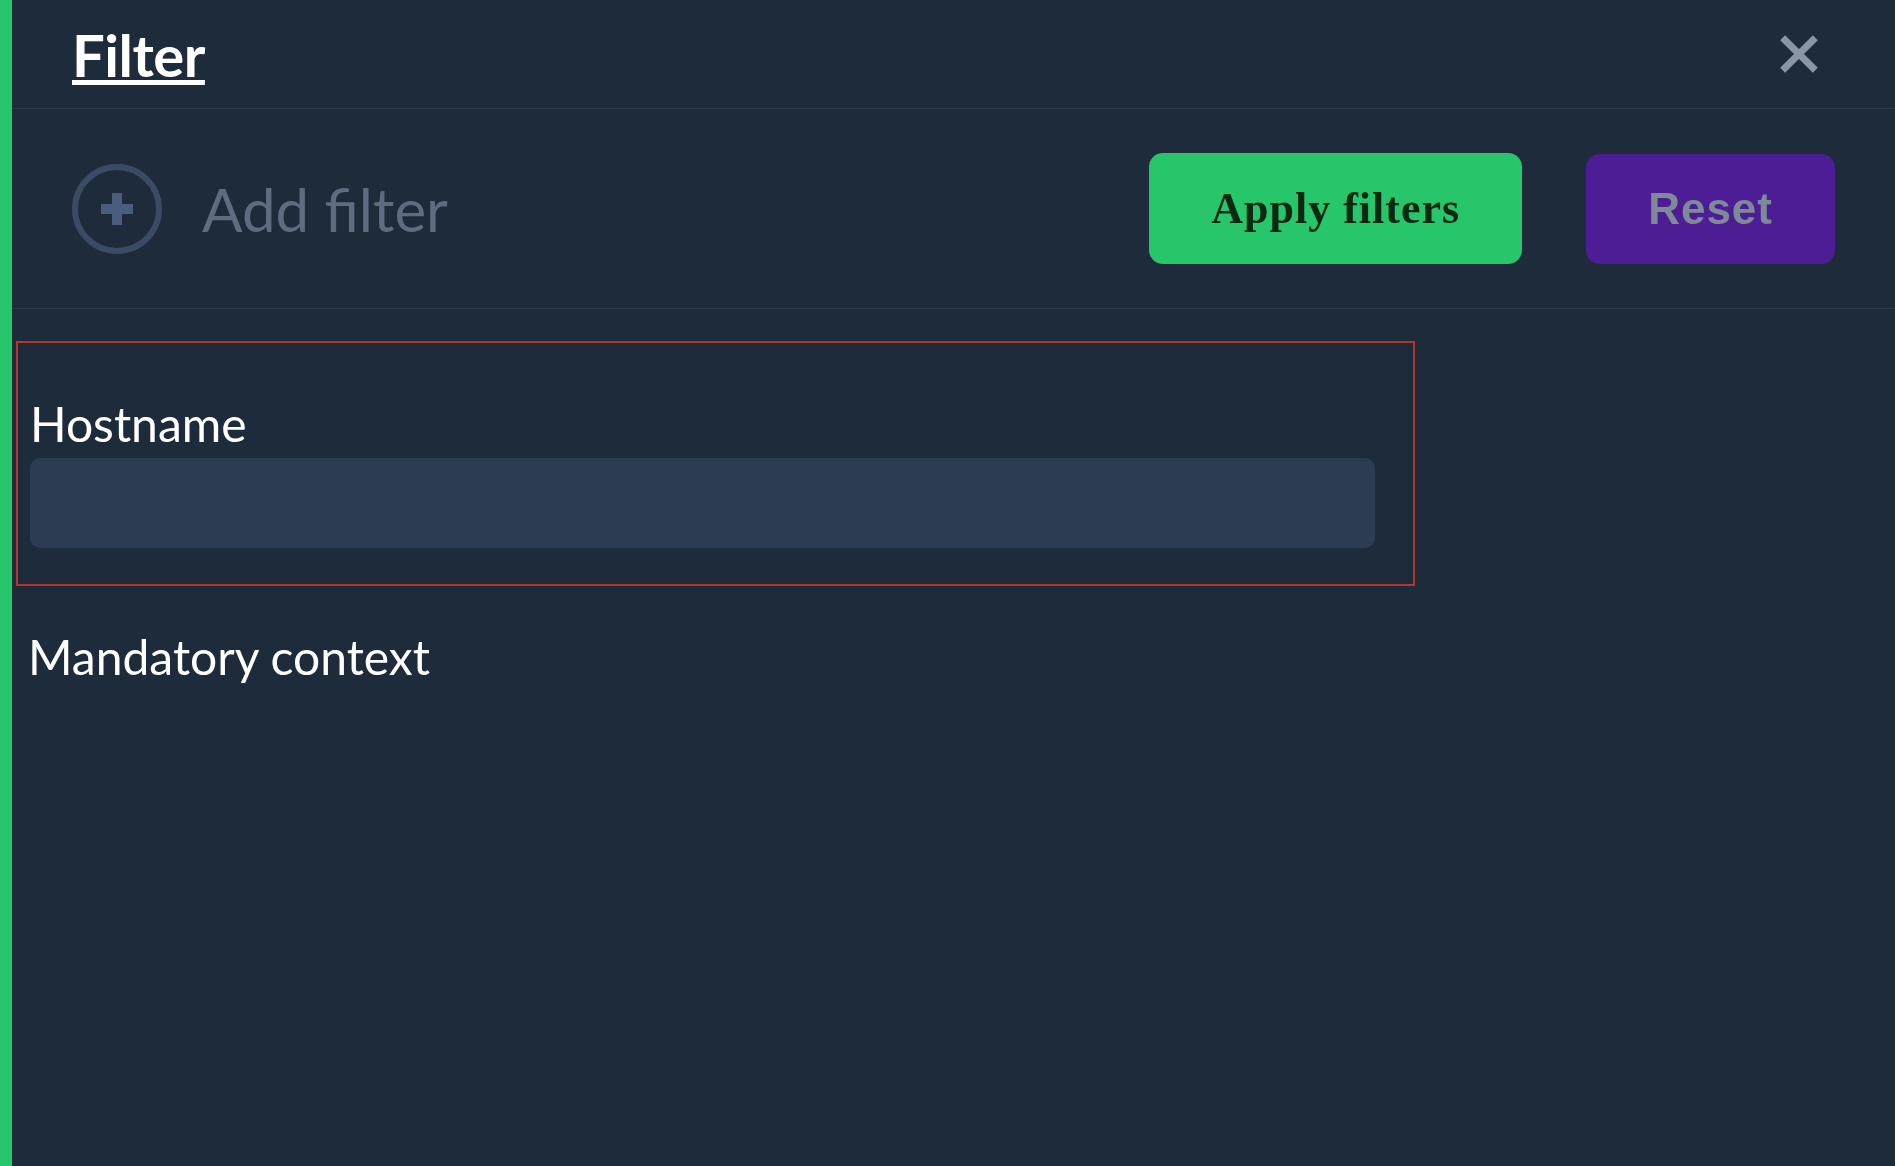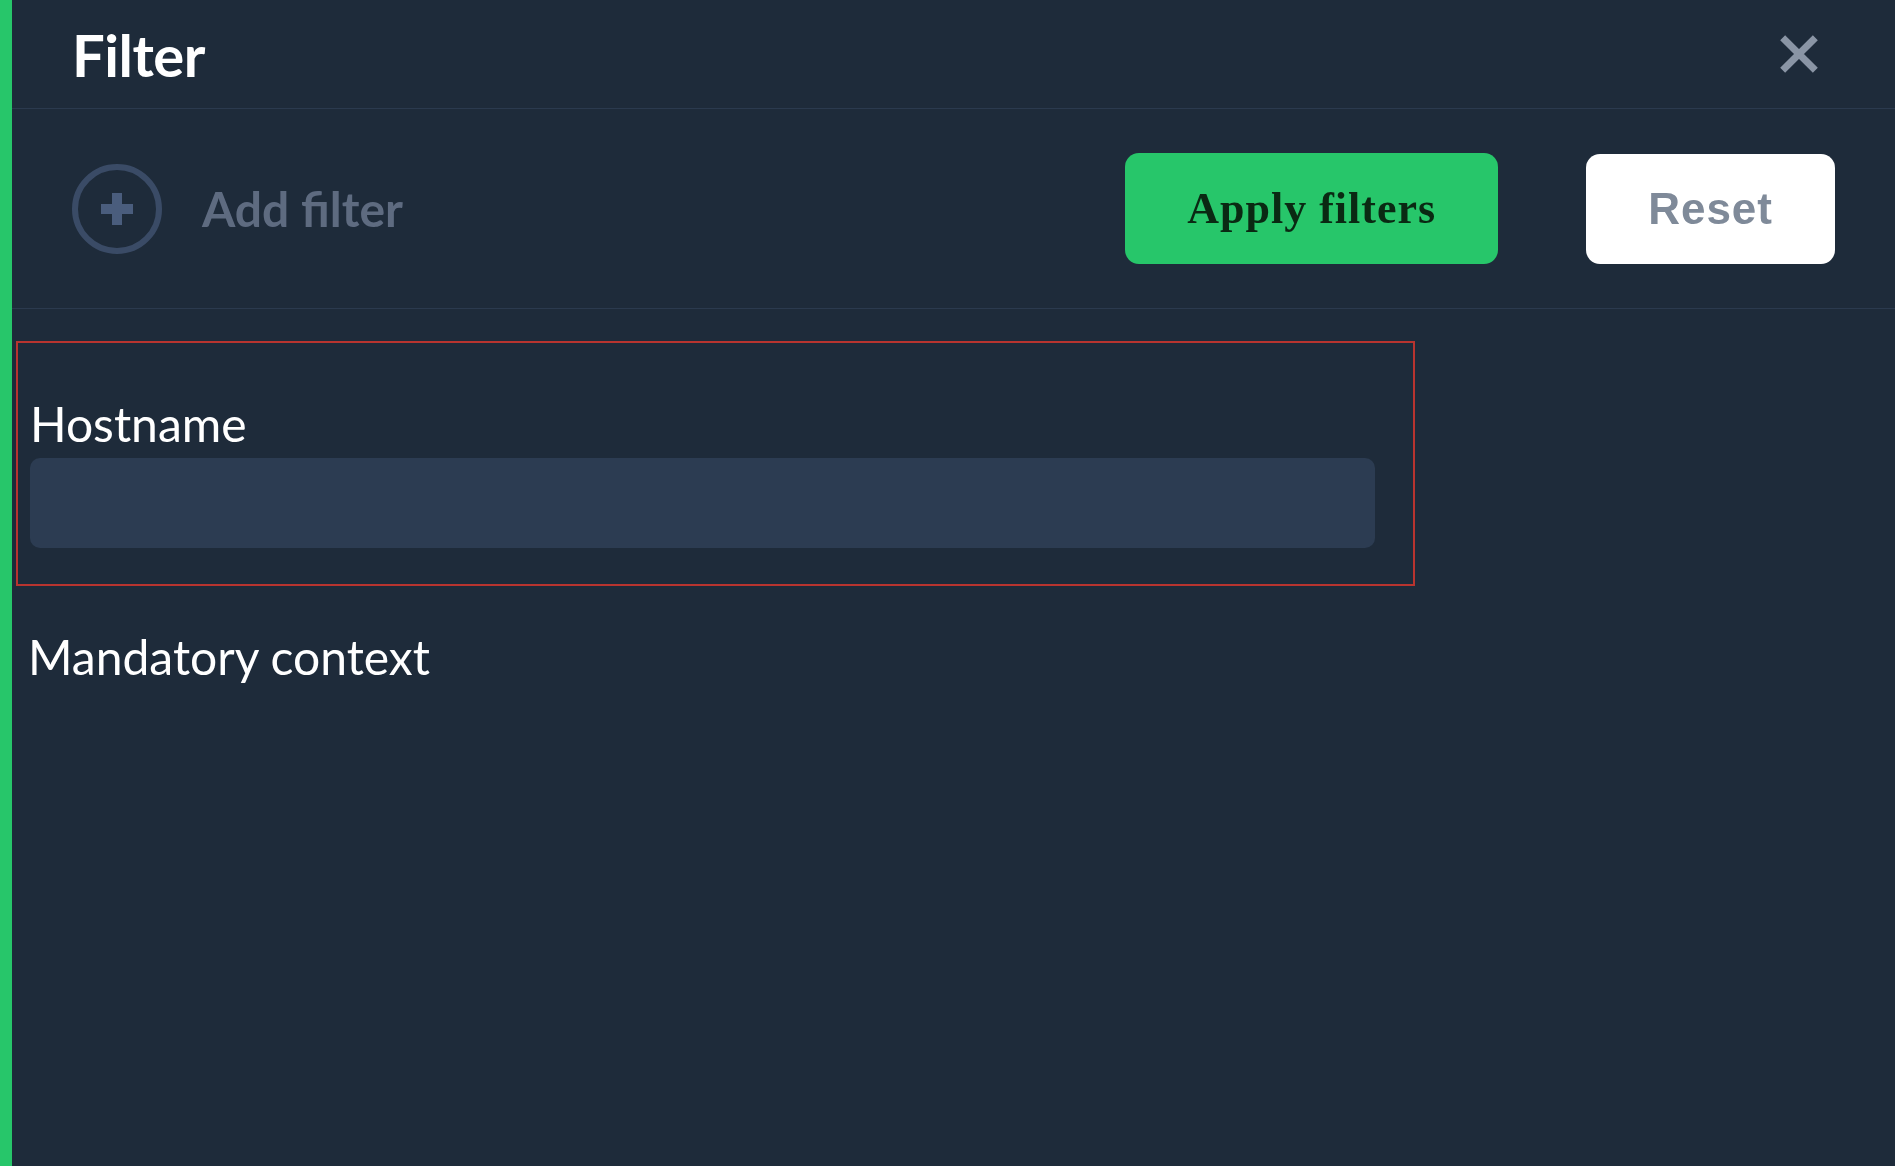--- a/index.html
+++ b/index.html
@@ -34,20 +34,21 @@
       align-items: center;
       justify-content: space-between;
       padding: 18px 60px 18px 60px;
       border-bottom: 1px solid #2b3a4e;
     }
     .title {
       font-size: 58px;
       font-weight: 700;
       color: #ffffff;
       letter-spacing: -0.5px;
+      text-decoration: underline;
     }
     .close-btn {
       background: transparent;
       border: none;
       color: #8a95a5;
       cursor: pointer;
       padding: 8px;
       font-size: 0;
     }
     .close-btn svg {
@@ -78,45 +79,45 @@
       align-items: center;
       justify-content: center;
     }
     .add-icon-wrap svg {
       width: 48px;
       height: 48px;
       stroke: #4a5d7d;
       stroke-width: 5;
     }
     .add-filter-label {
-      font-size: 48px;
+      font-size: 60px;
       color: #5e6b80;
-      font-weight: 700;
+      font-weight: 400;
     }
     .spacer {
       flex: 1;
     }
     .btn {
       font-size: 44px;
       font-weight: 700;
       padding: 30px 62px;
       border-radius: 14px;
       border: none;
       cursor: pointer;
       letter-spacing: 1px;
     }
     .btn-apply {
       background: #27c66a;
       color: #0a2913;
       font-family: Liberation Serif, serif;
     }
     .btn-reset {
-      background: #ffffff;
+      background: #4c1d95;
       color: #7f8a99;
-      margin-left: 48px;
+      margin-left: 24px;
     }
     .content {
       padding: 32px 0 0 0;
       position: relative;
     }
     .highlight-box {
       border: 2px solid #b8342f;
       margin-left: 4px;
       margin-right: 480px;
       padding: 0 0 36px 0;

